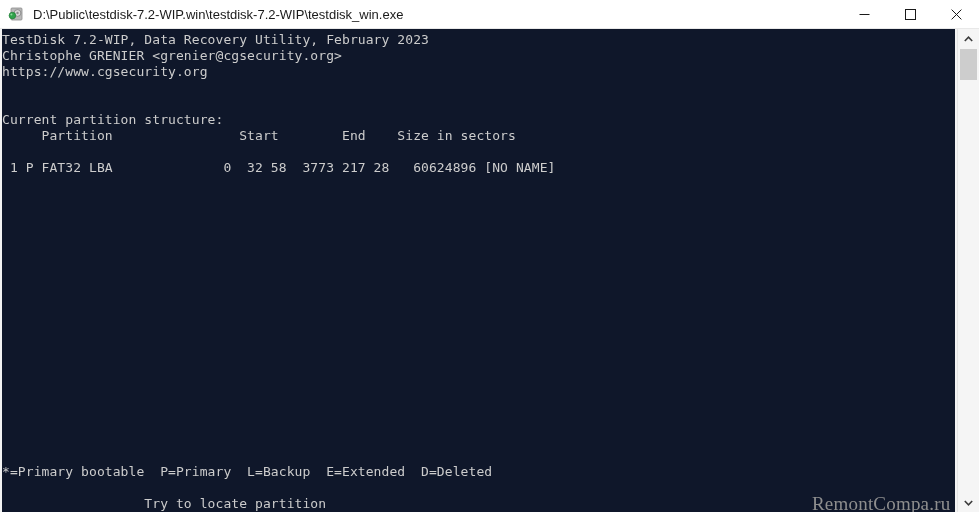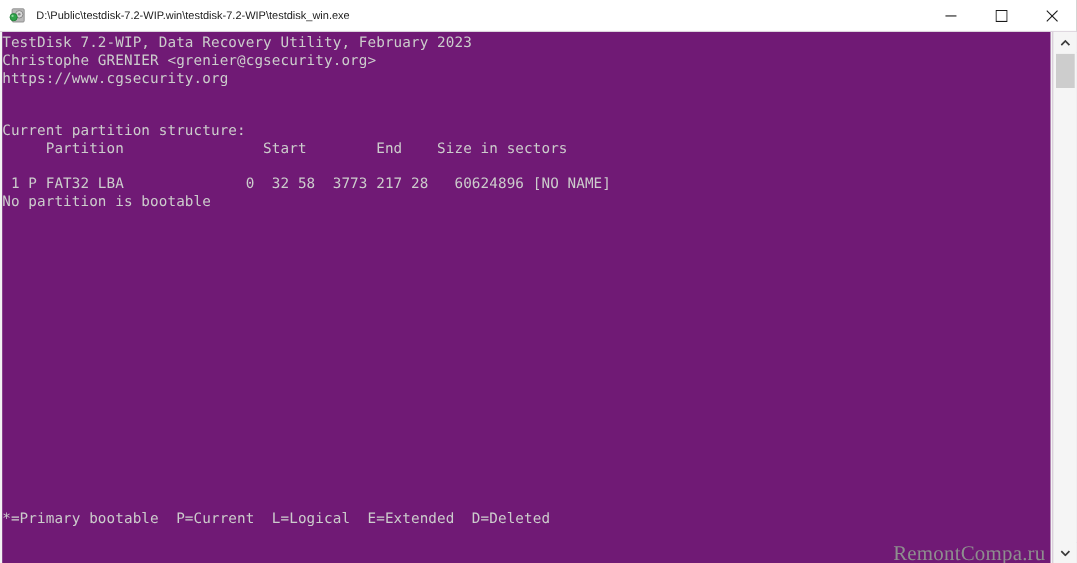--- a/index.html
+++ b/index.html
@@ -39,21 +39,21 @@
   #app-icon {
     width: 16px;
     height: 16px;
     margin-left: 8px;
     margin-right: 9px;
     flex: 0 0 auto;
     position: relative;
   }
   #title-text {
     font-family: "Liberation Sans", sans-serif;
-    font-size: 10px;
+    font-size: 13px;
     color: #1a1a1a;
     white-space: nowrap;
     letter-spacing: 0px;
     flex: 1 1 auto;
     overflow: hidden;
   }
   .winbtn {
     width: 46px;
     height: 29px;
     flex: 0 0 auto;
@@ -67,21 +67,21 @@
   }
   .winbtn svg { display: block; }
 
   
   #console {
     position: absolute;
     left: 0;
     top: 29px;
     width: 979px;
     height: 483px;
-    background: #701a75;
+    background: #0f172a;
     overflow: hidden;
   }
   
   #left-edge {
     position: absolute;
     left: 0; top: 0;
     width: 2px;
     height: 483px;
     background: #f3f3f3;
   }
@@ -220,25 +220,25 @@
 
       <div class="line" style="top:35px">https://www.cgsecurity.org</div>
 
 
       <div class="line" style="top:99px">     Partition                Start        End    Size in sectors</div>
 
       <div class="line" style="top:83px">Current partition structure:</div>
 
       <div class="line" style="top:131px"> 1 P FAT32 LBA              0  32 58  3773 217 28   60624896 [NO NAME]</div>
 
-      <div class="line" style="top:147px">No partition is bootable</div>
-
-      <div class="line" style="top:435px">*=Primary bootable  P=Current  L=Logical  E=Extended  D=Deleted</div>
-
-
+
+      <div class="line" style="top:435px">*=Primary bootable  P=Primary  L=Backup  E=Extended  D=Deleted</div>
+
+
+      <div class="line" style="top:467px">                  Try to locate partition</div>
 
     </div>
 
     <div id="watermark">RemontCompa.ru</div>
   </div>
 
   <div id="scrollbar">
     <div id="sb-track"></div>
 
     <div class="sb-btn" id="sb-up">

